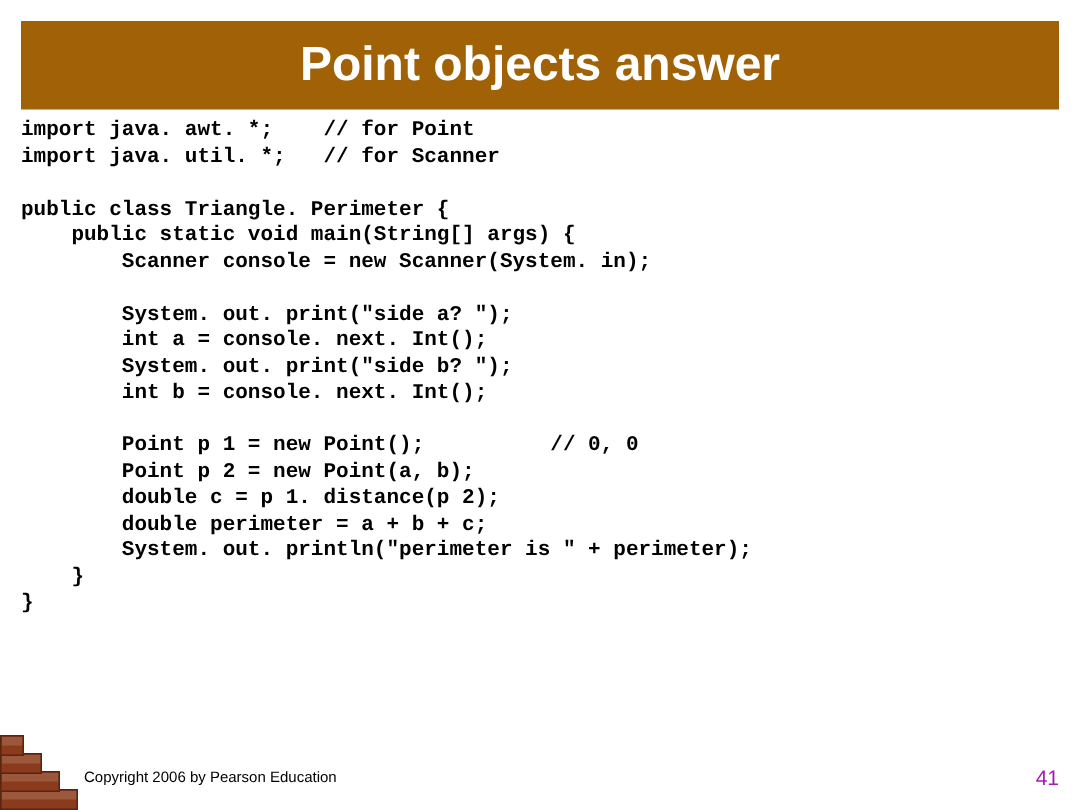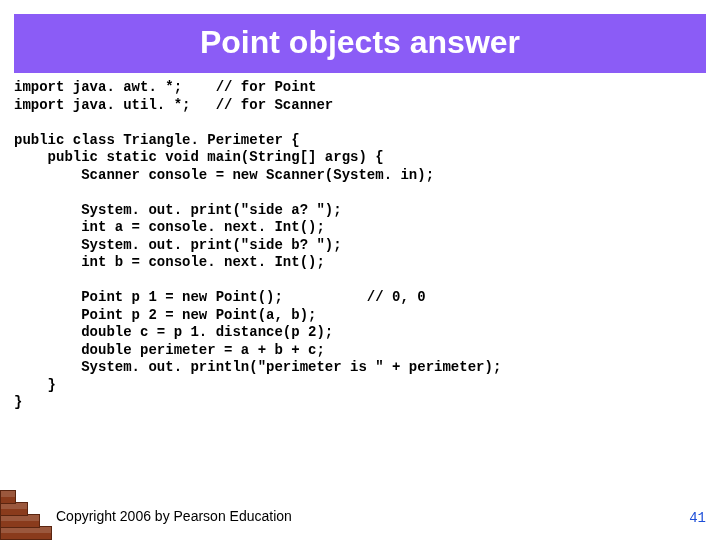--- a/index.html
+++ b/index.html
@@ -6,21 +6,21 @@
     margin: 0;
     padding: 0;
     width: 720px;
     height: 540px;
     background: #ffffff;
     font-family: "Courier New", Courier, monospace;
     overflow: hidden;
     position: relative;
   }
   .title-bar {
-    background: #8b5cf6;
+    background: #a16207;
     color: #ffffff;
     font-family: Verdana, Arial, sans-serif;
     font-weight: bold;
     font-size: 32px;
     text-align: center;
     margin: 14px 14px 6px 14px;
     padding: 10px 0 12px 0;
   }
   .code-block {
     font-family: "Courier New", Courier, monospace;
@@ -29,30 +29,30 @@
     white-space: pre;
     color: #000000;
     margin: 2px 0 0 14px;
     font-weight: bold;
   }
   .footer {
     position: absolute;
     left: 56px;
     bottom: 16px;
     font-family: Arial, sans-serif;
-    font-size: 14px;
+    font-size: 10px;
     color: #000000;
   }
   .pagenum {
     position: absolute;
     right: 14px;
     bottom: 14px;
-    font-family: Liberation Mono, monospace;
+    font-family: Liberation Sans, sans-serif;
     font-size: 14px;
-    color: #1d4ed8;
+    color: #a21caf;
   }
   .stair {
     position: absolute;
     left: 0;
     bottom: 0;
     width: 56px;
     height: 56px;
   }
   .stair div {
     position: absolute;

